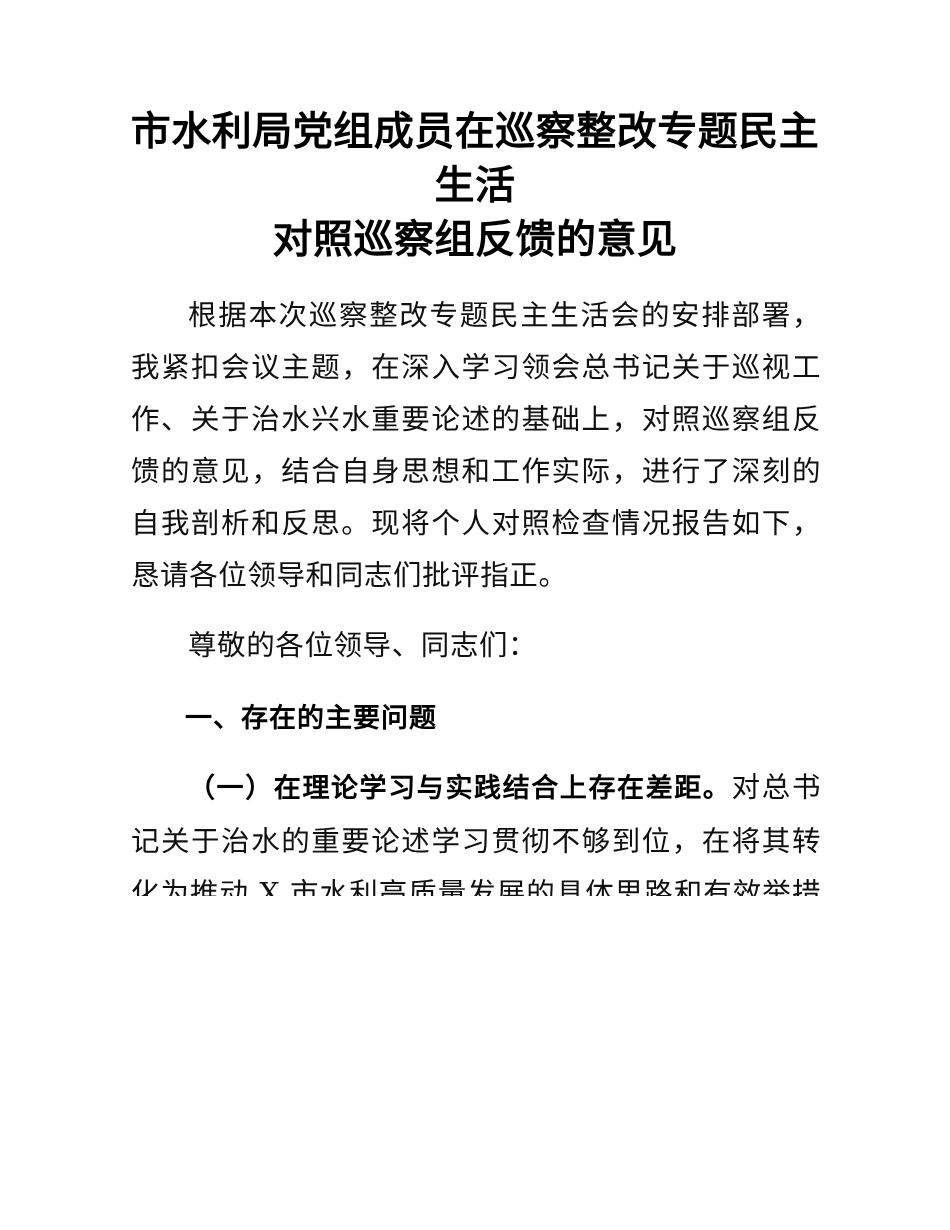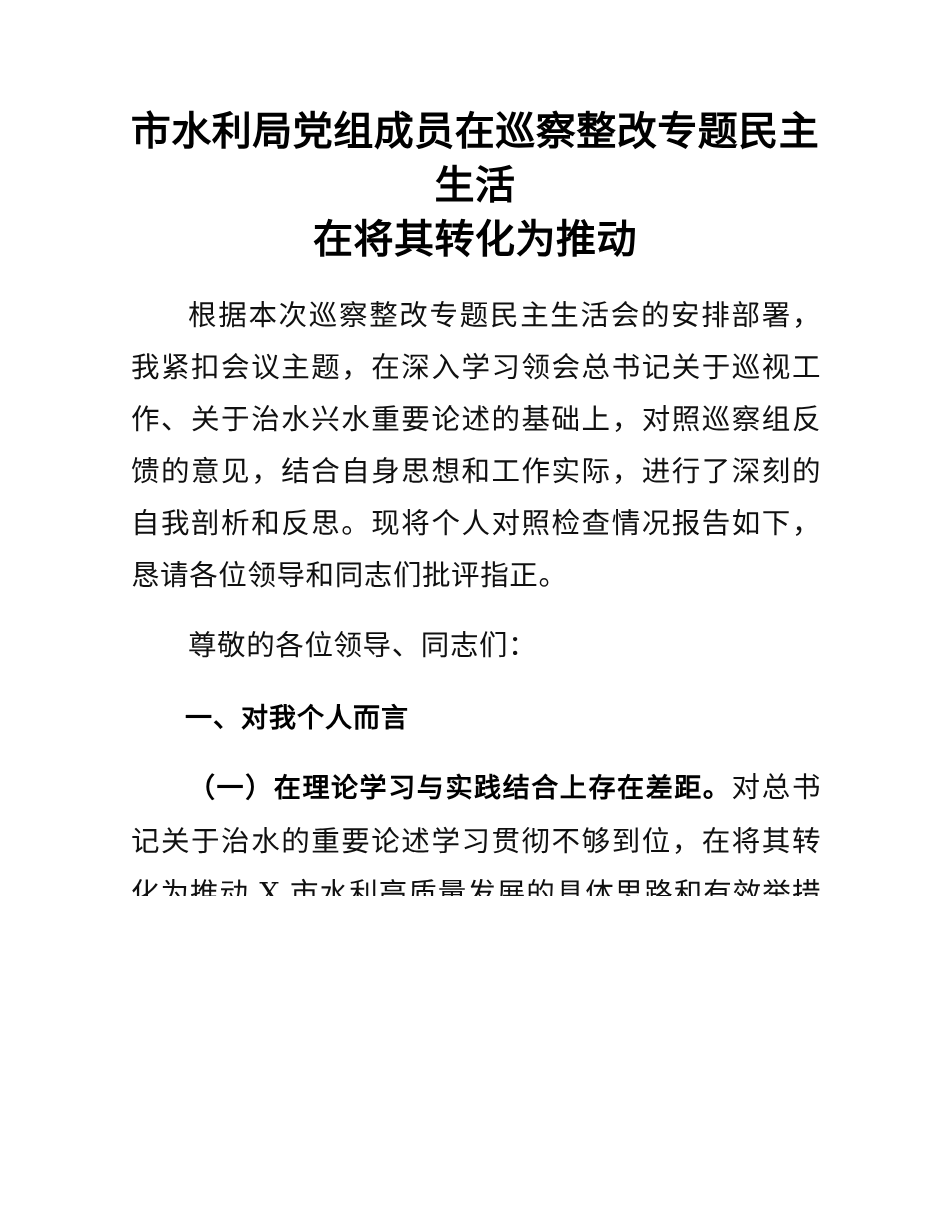--- a/index.html
+++ b/index.html
@@ -97,30 +97,30 @@
     overflow: hidden;
   }
 </style>
 </head>
 <body>
 
 <div class="page">
 
   <div class="doc-title">
     <div>市水利局党组成员在巡察整改专题民主生活</div>
-    <div>在将其转化为推动</div>
+    <div>对照巡察组反馈的意见</div>
   </div>
 
   <div class="body-col">
 
     <p class="para indent gap-para">根据本次巡察整改专题民主生活会的安排部署，我紧扣会议主题，在深入学习领会总书记关于巡视工作、关于治水兴水重要论述的基础上，对照巡察组反馈的意见，结合自身思想和工作实际，进行了深刻的自我剖析和反思。现将个人对照检查情况报告如下，恳请各位领导和同志们批评指正。</p>
 
     <p class="para indent gap-salutation">尊敬的各位领导、同志们：</p>
 
-    <h2 class="h1-section gap-before-h1">一、对我个人而言</h2>
+    <h2 class="h1-section gap-before-h1">一、存在的主要问题</h2>
 
 
     <p class="para indent clip-bottom">
       <span class="lead-bold">（一）在理论学习与实践结合上存在差距。</span><span>对总书记关于治水的重要论述学习贯彻不够到位，在将其转化为推动 X 市水利高质量发展的具体思路和有效举措上存在短板。具体表现为：</span><span class="run-bold">一是</span><span>在学习的系统性上有所欠缺。虽然能够通过党组理论学习</span>
     </p>
 
   </div>
 
 </div>
 

